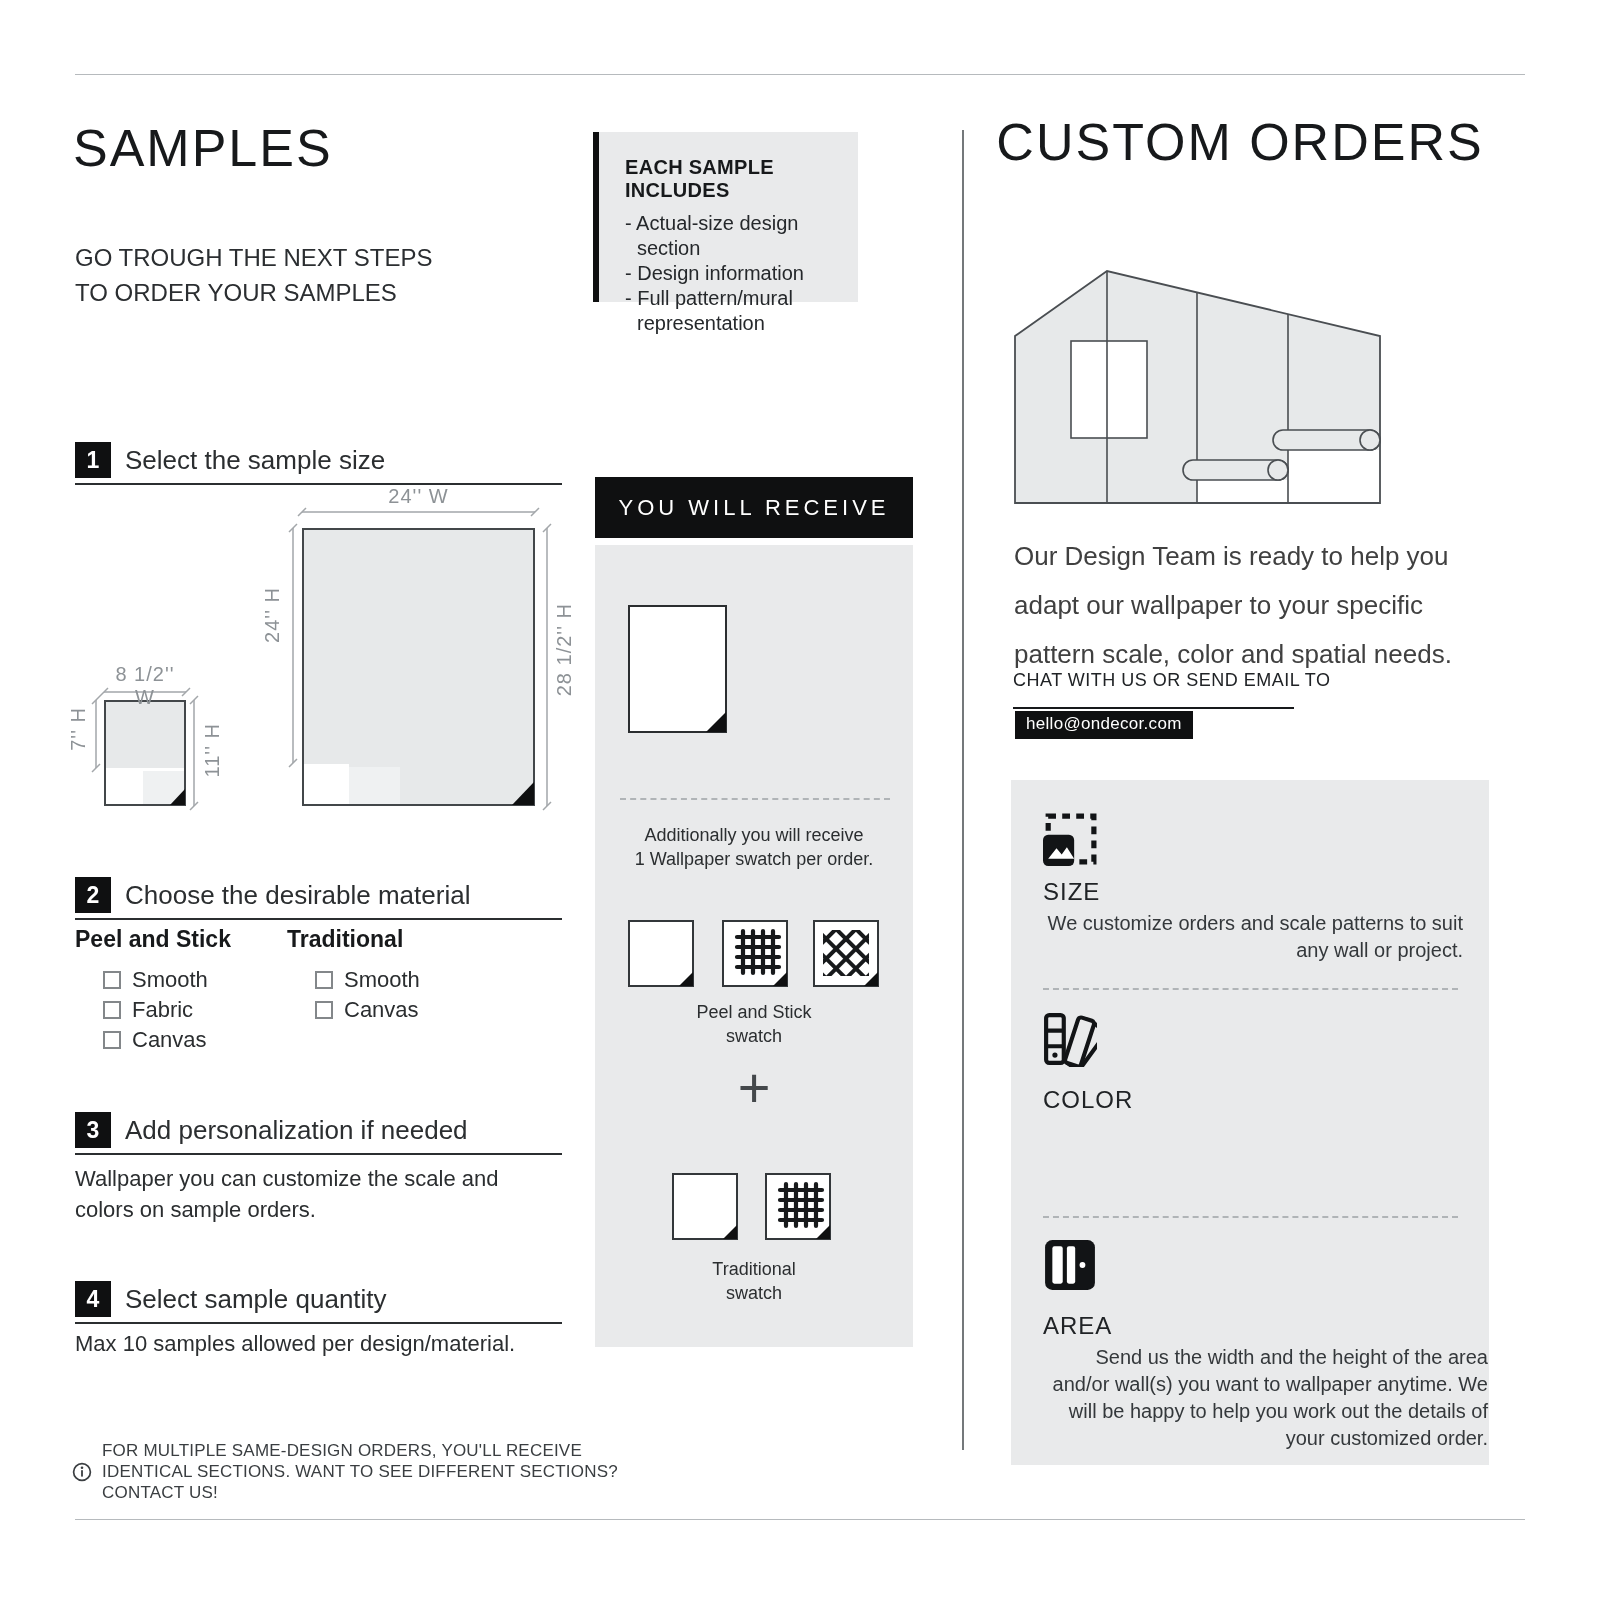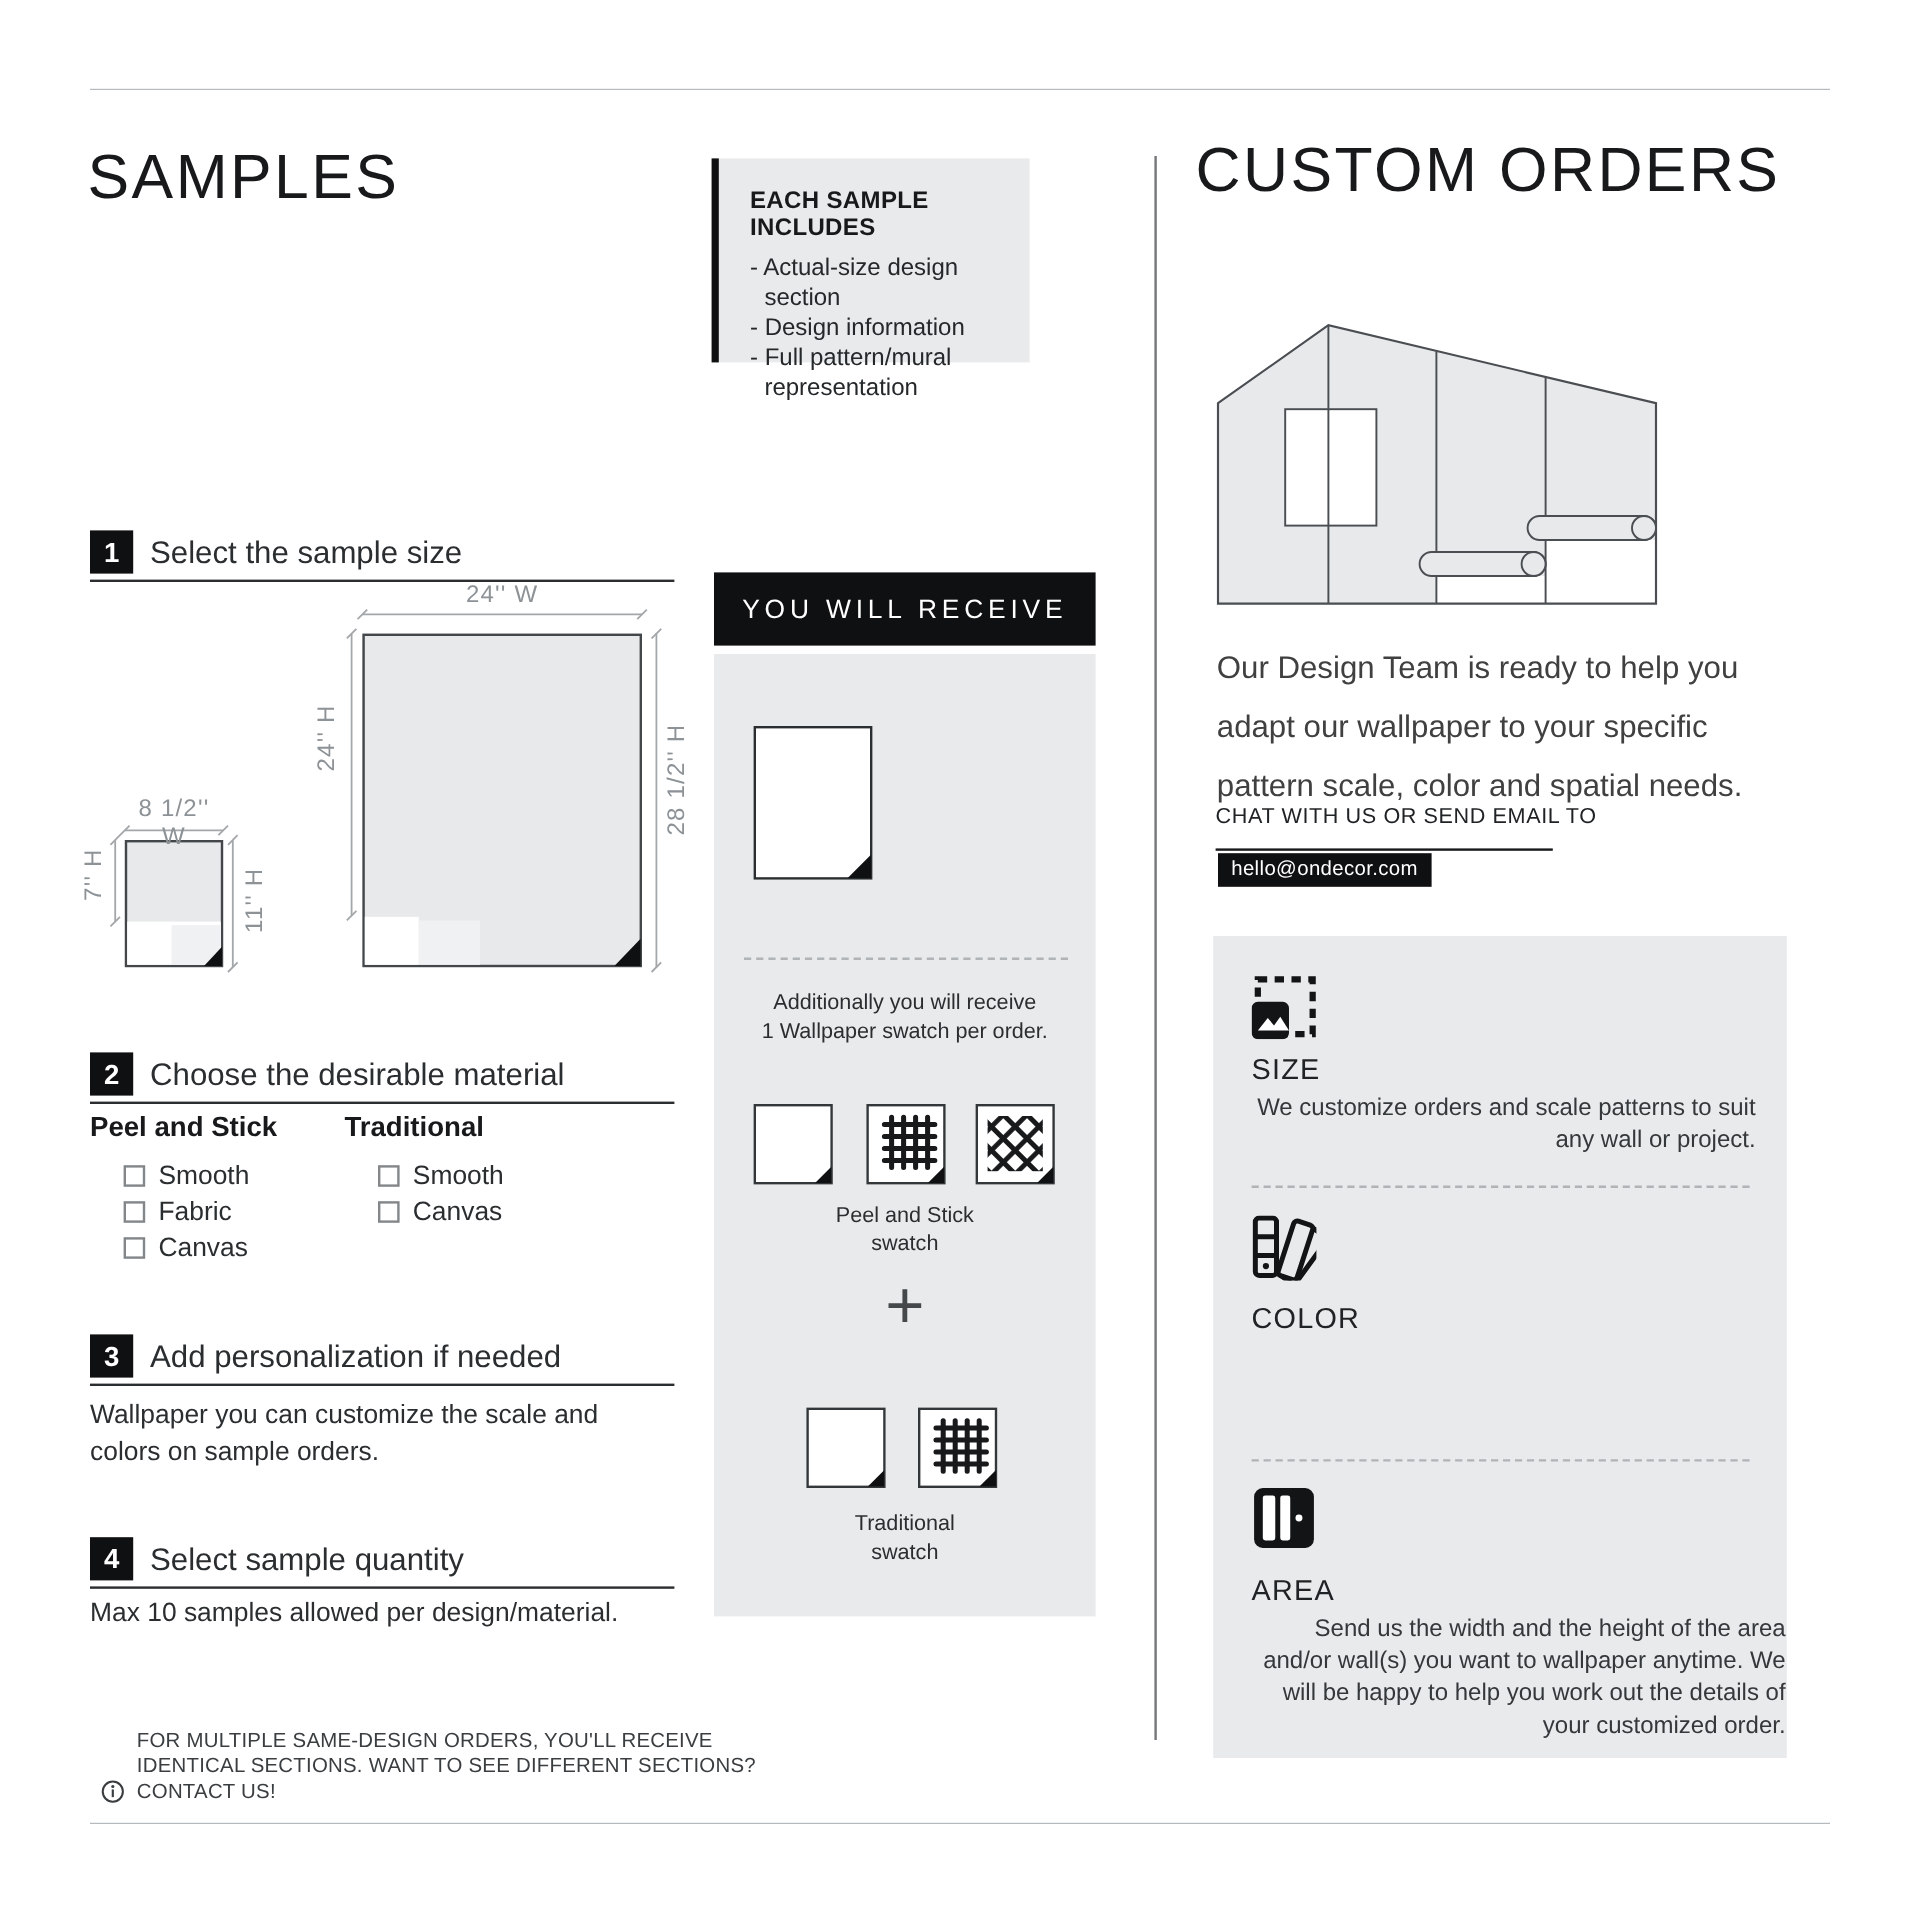--- a/index.html
+++ b/index.html
@@ -47,33 +47,35 @@
   .custom-title{position:absolute;left:995px;top:112px;width:490px;text-align:center;}
   .custom-intro{position:absolute;left:1014px;top:532px;width:470px;font-size:26px;line-height:49px;color:#404040;}
   .chat-label{position:absolute;left:1013px;top:670px;font-size:18px;letter-spacing:.5px;color:#202326;}
   .chat-underline{position:absolute;left:1013px;top:707px;width:281px;height:2px;background:#17191b;}
   .email-badge{position:absolute;left:1015px;top:711px;background:#0f1011;color:#fff;font-size:17px;
                padding:3px 11px 5px 11px;letter-spacing:.3px;}
   .feat-box{position:absolute;left:1011px;top:780px;width:478px;height:685px;background:#e9eaeb;text-align:right;}
   .feat-title{position:absolute;font-size:24px;letter-spacing:1px;color:#202326;}
   .feat-body{position:absolute;font-size:20px;line-height:27px;color:#34383b;}
 
-  .footnote{position:absolute;left:84px;top:1440px;display:flex;gap:10px;align-items:flex-end;}
+  .footnote{position:absolute;left:72px;top:1440px;display:flex;gap:10px;align-items:center;}
   .footnote-text{width:560px;font-size:17px;line-height:21px;letter-spacing:.2px;color:#3a3e41;}
 </style>
 </head>
 <body>
 
 <div class="canvas">
 
   <div class="rule" style="left:75px;top:74px;width:1450px;"></div>
   <div class="rule" style="left:75px;top:1519px;width:1450px;"></div>
   <div class="vdiv" style="left:962px;top:130px;height:1320px;"></div>
 
   <div class="abs big-title" style="left:73px;top:118px;">SAMPLES</div>
+  <div class="abs intro" style="left:75px;top:240px;width:440px;">GO TROUGH THE NEXT STEPS
+TO ORDER YOUR SAMPLES</div>
 
   <div class="includes-box">
     <div class="includes-title">EACH SAMPLE INCLUDES</div>
     <div class="includes-item">- Actual-size design section</div>
     <div class="includes-item">- Design information</div>
     <div class="includes-item" style="width:255px;">- Full pattern/mural representation</div>
   </div>
 
   <div class="step" style="top:442px;">
     <div class="step-num">1</div>

